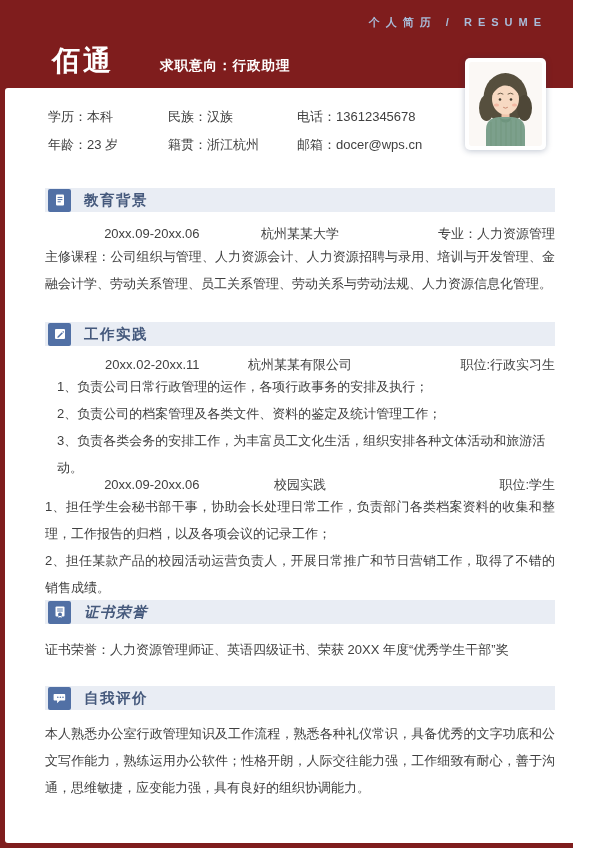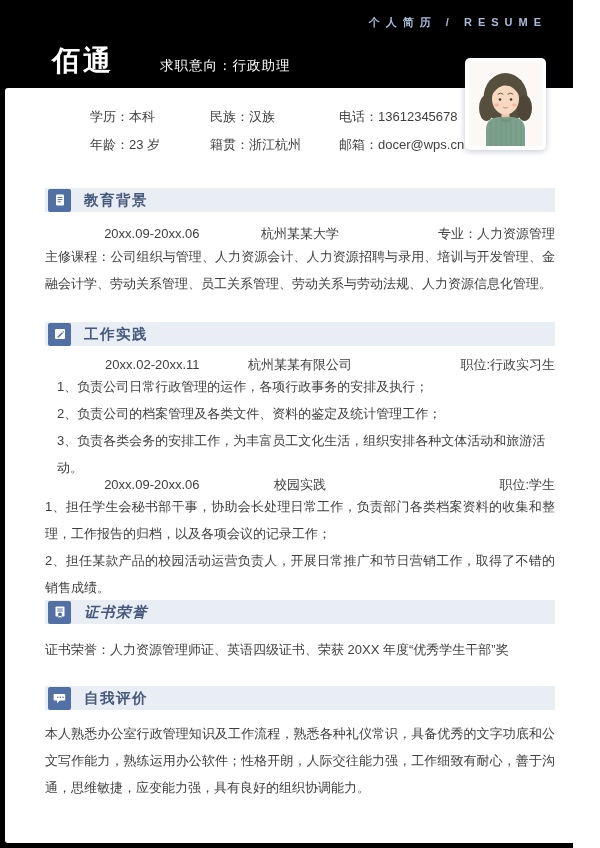--- a/index.html
+++ b/index.html
@@ -1,39 +1,39 @@
 <!DOCTYPE html>
 <html><head>
 <meta charset="utf-8">
 <style>
   * { box-sizing: border-box; }
   html,body { margin:0; padding:0; }
   body { width:600px; height:848px; background:#fff; font-family:"Liberation Sans","DejaVu Sans",sans-serif; }
-  .page { position:relative; width:573px; height:848px; background:#000000; overflow:hidden; }
+  .page { position:relative; width:573px; height:848px; background:#7f1d1d; overflow:hidden; }
 
   
   .watermark { position:absolute; top:15px; right:26px; font-size:11px; font-weight:bold;
                letter-spacing:6px; color:#a9bcd9; }
   .name { position:absolute; top:42px; left:52px; font-size:28px; font-weight:bold;
           color:#fff; letter-spacing:3px; }
-  .objective { position:absolute; top:57px; left:160px; font-size:13.5px; font-weight:normal;
+  .objective { position:absolute; top:57px; left:160px; font-size:13.5px; font-weight:bold;
                color:#fff; letter-spacing:1px; }
 
   
   .card { position:absolute; top:88px; left:5px; width:590px; height:755px;
           background:#fff; border-radius:3px; }
 
   
   .photo { position:absolute; top:58px; left:465px; width:81px; height:92px; background:#fff;
            padding:4px; border-radius:5px; box-shadow:0 1px 6px rgba(25,45,85,.28); z-index:3; }
   .photo svg { display:block; width:100%; height:100%; border-radius:3px; }
 
   
   .info { position:absolute; top:21px; left:43px; right:40px; font-size:13px; color:#3f3f3f; }
-  .info-row { display:flex; margin-bottom:13px; line-height:15px;margin-left:42px; }
+  .info-row { display:flex; margin-bottom:13px; line-height:15px; }
   .info-cell-1 { width:120px; } .info-cell-2 { width:129px; } .info-cell-3 { flex:1; }
 
   
   .band { position:absolute; left:40px; right:40px; height:24px; background:#e9edf4;
           display:flex; align-items:center; }
   .icon-box { flex:none; width:23px; height:23px; margin-left:3px; background:#5170a5;
               border-radius:2px; display:flex; align-items:center; justify-content:center; }
   .band-title { margin-left:13px; font-size:14.5px; font-weight:bold; color:#45597c;
                 letter-spacing:1.5px; }
   #band-edu  { top:100px; } #band-work { top:234px; }

